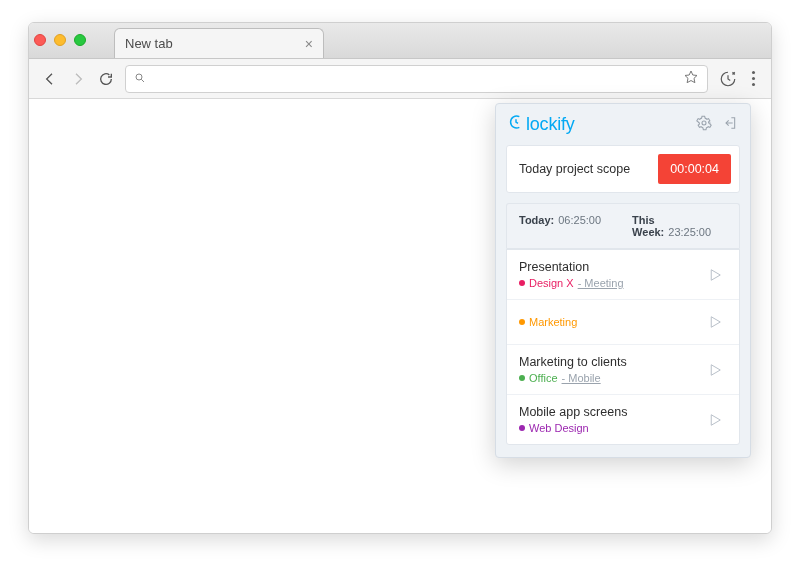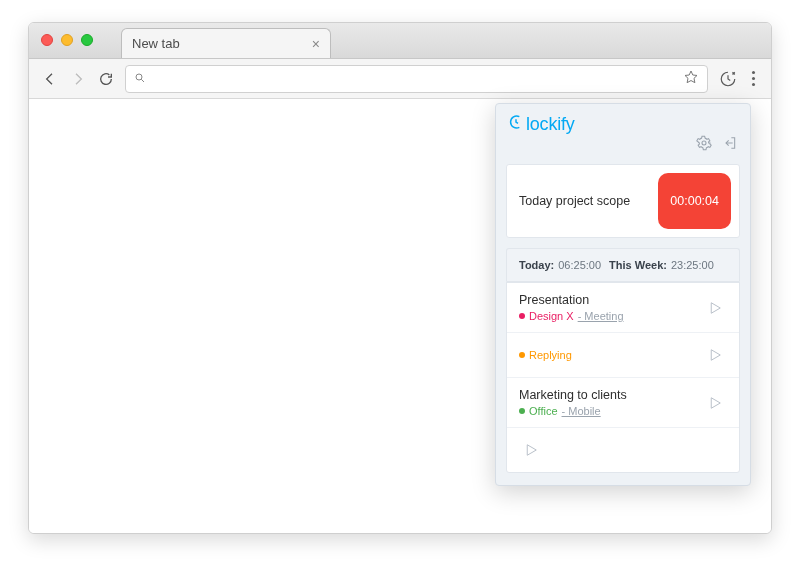--- a/index.html
+++ b/index.html
@@ -18,21 +18,21 @@
     background: #fff;
     box-shadow: 0 6px 20px rgba(0,0,0,0.15);
     overflow: hidden;
   }
   
   .tabbar {
     height: 36px;
     background: linear-gradient(#e9e9e9,#d9d9d9);
     border-bottom: 1px solid #c7c7c7;
     display: flex; align-items: flex-end;
-    padding-left: 12px;
+    padding-left: 5px;
   }
   .traffic {
     display: flex; gap: 8px; align-items: center;
     height: 36px; padding-right: 28px;
   }
   .dot { width: 12px; height: 12px; border-radius: 50%; }
   .dot.red { background:#fc5b57; border:1px solid #e24340;}
   .dot.yellow { background:#fdbc2e; border:1px solid #e0a123;}
   .dot.green { background:#28c840; border:1px solid #1aab29;}
   .tab {
@@ -87,23 +87,22 @@
     right: 20px; top: 4px;
     width: 256px;
     background: #eef2f6;
     border: 1px solid #d6dde5;
     border-radius: 4px;
     box-shadow: 0 6px 24px rgba(0,0,0,0.18);
     font-size: 12px;
     color:#333;
   }
   .popup-header {
-    display:flex; align-items:flex-start;
+    display:flex; align-items:center;
     padding: 10px 12px 8px 12px;
-    flex-direction: column;
   }
   .brand {
     font-size: 18px; font-weight: 500;
     color:#03a9f4;
     letter-spacing: -0.2px;
     display:flex; align-items:center; gap:2px;
   }
   .brand .logo-icon svg { width:16px; height:16px; }
   .popup-header .right-icons { margin-left:auto; display:flex; gap:10px; }
   .right-icons svg { width:16px; height:16px; stroke:#9aa3ad; fill:none;}
@@ -115,48 +114,49 @@
     border-radius: 3px;
     display:flex; align-items:center;
     padding: 8px 8px 8px 12px;
     gap: 8px;
   }
   .timer-card .desc { font-size: 12.5px; color:#2f2f2f; flex:1;}
   .timer-btn {
     background:#f44336;
     color:#fff;
     font-size:12.5px;
-    padding: 21px 12px;
-    border-radius: 10px;
+    padding: 8px 12px;
+    border-radius: 2px;
     font-variant-numeric: tabular-nums;
   }
 
   .summary {
     margin: 0 10px;
     background: #f0f3f7;
     border: 1px solid #e1e6ec;
     border-bottom: none;
     border-top-left-radius: 3px; border-top-right-radius: 3px;
     padding: 10px 12px;
-    display:flex; gap: 8px;
+    display:flex; gap: 31px;
     font-size: 11px; color:#4d5762;
   }
   .summary b { font-weight:600; color:#3a424c; margin-right:4px;}
   .summary span.v { color:#6c7680;}
 
   .list {
     margin: 0 10px 12px 10px;
     background:#fff;
     border: 1px solid #e1e6ec;
     border-bottom-left-radius:3px; border-bottom-right-radius:3px;
   }
   .entry {
     display:flex; align-items:center;
     padding: 10px 12px;
     border-top: 1px solid #eef1f5;
+    justify-content: flex-end;
   }
   .entry:first-child { border-top: 1px solid #e1e6ec; }
   .entry .info { flex:1; }
   .entry .title { font-size: 12.5px; color:#2e2e2e; margin-bottom:3px;}
   .entry .meta { font-size: 11px; display:flex; align-items:center; gap:4px;}
   .meta .bullet { width:6px; height:6px; border-radius:50%; display:inline-block;}
   .meta .project { }
   .meta .task { color:#9aa3ad;text-decoration:underline; }
   .play {
     width: 24px; height: 24px;
@@ -287,21 +287,21 @@
             <div class="play">
               <svg viewBox="0 0 24 24">
                 <polygon points="7 5 19 12 7 19 7 5"></polygon>
               </svg>
             </div>
           </div>
           <div class="entry">
             <div class="info">
               <div class="meta">
                 <span class="bullet" style="background:#ff9800"></span>
-                <span class="project" style="color:#ff9800">Replying</span>
+                <span class="project" style="color:#ff9800">Marketing</span>
               </div>
             </div>
             <div class="play">
               <svg viewBox="0 0 24 24">
                 <polygon points="7 5 19 12 7 19 7 5"></polygon>
               </svg>
             </div>
           </div>
           <div class="entry">
             <div class="info">
@@ -312,20 +312,27 @@
                 <span class="task">- Mobile</span>
               </div>
             </div>
             <div class="play">
               <svg viewBox="0 0 24 24">
                 <polygon points="7 5 19 12 7 19 7 5"></polygon>
               </svg>
             </div>
           </div>
           <div class="entry">
+            <div class="info">
+              <div class="title">Mobile app screens</div>
+              <div class="meta">
+                <span class="bullet" style="background:#9c27b0"></span>
+                <span class="project" style="color:#9c27b0">Web Design</span>
+              </div>
+            </div>
             <div class="play">
               <svg viewBox="0 0 24 24">
                 <polygon points="7 5 19 12 7 19 7 5"></polygon>
               </svg>
             </div>
           </div>
         </div>
 
     </div>
   </div>

